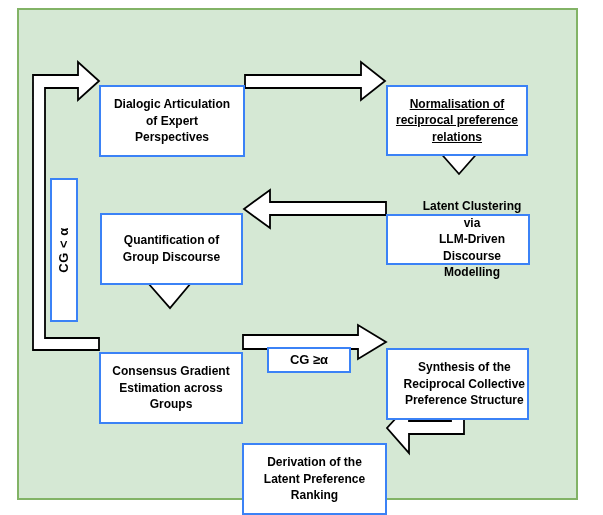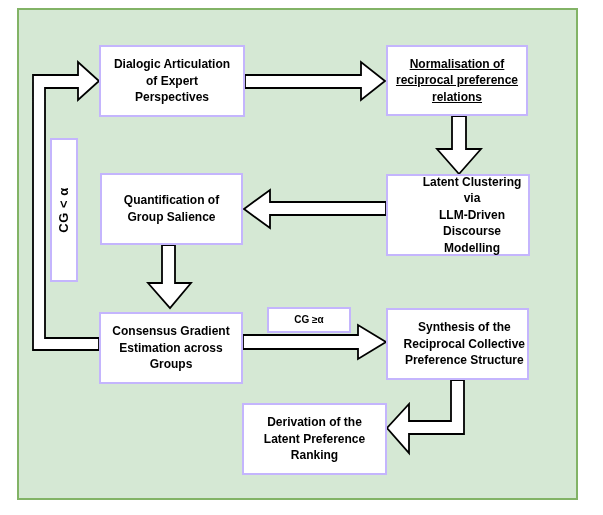--- a/index.html
+++ b/index.html
@@ -4,39 +4,39 @@
 <style>
   html,body{margin:0;padding:0;background:#ffffff;}
   body{font-family:"Liberation Sans","DejaVu Sans",sans-serif;}
   .stage{position:relative;width:603px;height:515px;background:#ffffff;overflow:hidden;}
   .canvas{
     position:absolute;left:17px;top:8px;width:557px;height:488px;
     background:#d5e8d4;border:2px solid #82b366;
   }
   .arrow-layer{position:absolute;left:0;top:0;width:603px;height:515px;z-index:1;}
   .node{
-    position:absolute;z-index:2;background:#ffffff;border:2px solid #c4b5fd;
+    position:absolute;z-index:2;background:#ffffff;border:2px solid #3b82f6;
     display:flex;align-items:center;justify-content:center;text-align:center;
-    box-sizing:border-box;color:#000000;
+    box-sizing:border-box;color:#000000;margin-top:40px;
   }
   .node .lbl{
     font-weight:bold;font-size:12px;line-height:1.38;white-space:pre-line;
     padding:0 2px;
   }
   .node-dialogic      {left:99px; top:45px; width:146px;height:72px;}
   .node-normalisation {left:386px;top:45px; width:142px;height:71px;text-decoration:underline;}
-  .node-latent        {left:386px;top:174px;width:144px;height:82px;padding-left:28px;}
+  .node-latent        {left:386px;top:174px;width:144px;height:51px;padding-left:28px;}
   .node-quantification{left:100px;top:173px;width:143px;height:72px;}
   .node-consensus     {left:99px; top:312px;width:144px;height:72px;}
   .node-synthesis     {left:386px;top:308px;width:143px;height:72px;justify-content:flex-end;}
   .node-derivation    {left:242px;top:403px;width:145px;height:72px;}
   .cond-ge{
     left:267px;top:307px;width:84px;height:26px;
   }
-  .cond-ge .lbl{font-size:10px;}
+  .cond-ge .lbl{font-size:13px;}
   .cond-lt{
     left:50px;top:138px;width:28px;height:144px;
   }
   .cond-lt .lbl{
     transform:rotate(-90deg);white-space:nowrap;font-size:13px;letter-spacing:.5px;
   }
   polygon.block-arrow{fill:#ffffff;stroke:#000000;stroke-width:1.8;stroke-linejoin:miter;}
 </style>
 </head>
 <body>
@@ -64,21 +64,21 @@
 reciprocal preference
 relations</span>
   </div>
   <div class="node node-latent">
     <span class="lbl">Latent Clustering via
 LLM-Driven Discourse
 Modelling</span>
   </div>
   <div class="node node-quantification">
     <span class="lbl">Quantification of
-Group Salience</span>
+Group Discourse</span>
   </div>
   <div class="node node-consensus">
     <span class="lbl">Consensus Gradient
 Estimation across
 Groups</span>
   </div>
   <div class="node cond-ge">
     <span class="lbl">CG ≥α</span>
   </div>
   <div class="node node-synthesis">

